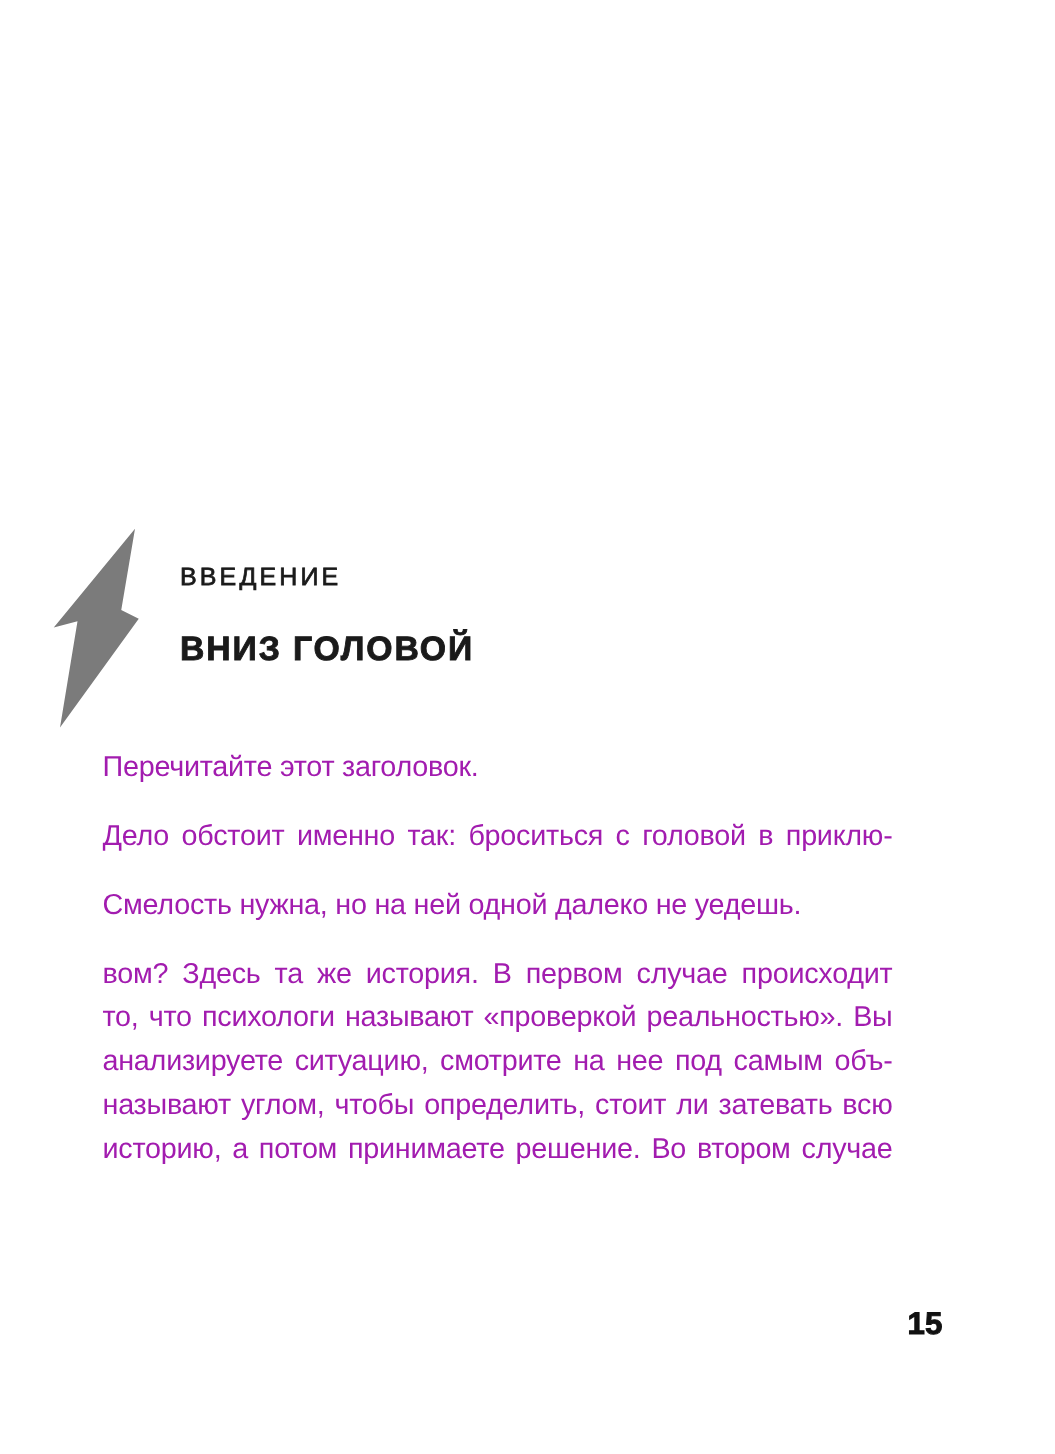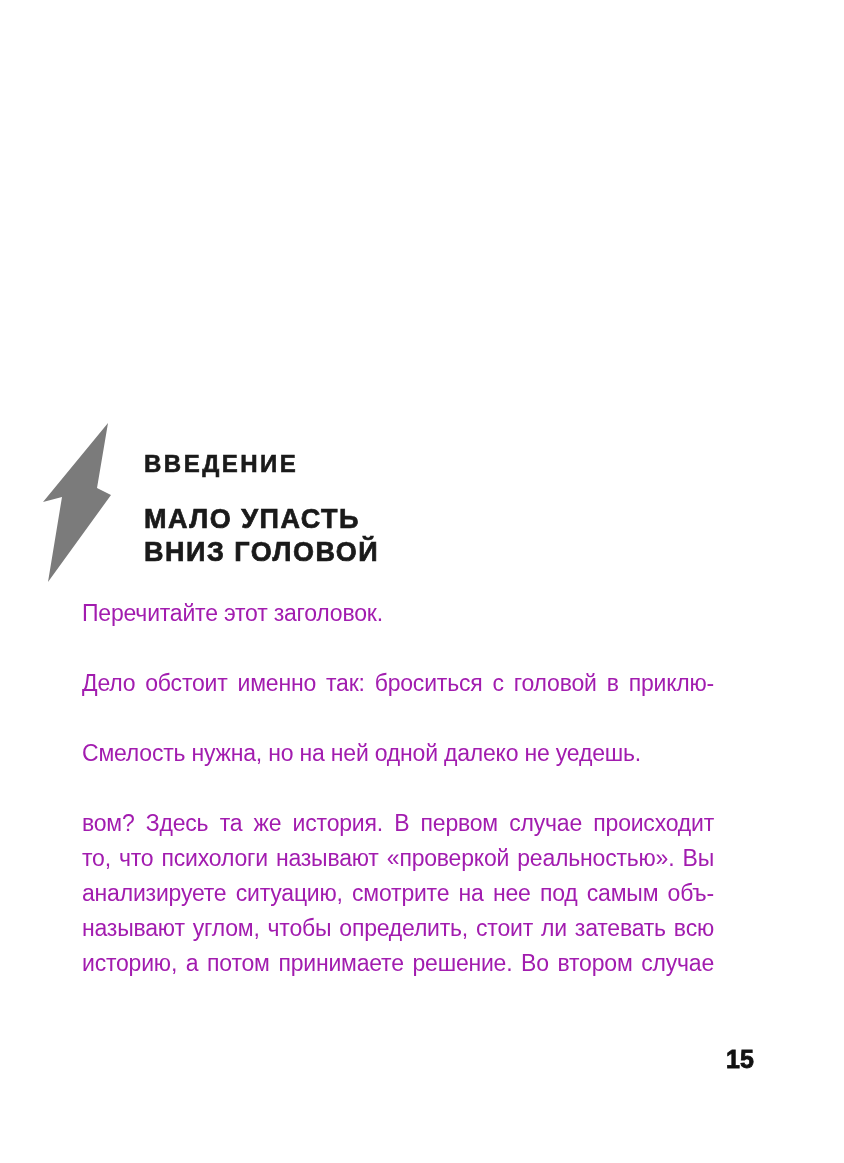--- a/index.html
+++ b/index.html
@@ -20,22 +20,22 @@
     position: absolute;
     left: 40px;
     top: 415px;
     width: 80px;
     height: 170px;
   }
   .kicker {
     position: absolute;
     left: 144px;
     top: 452px;
-    font-size: 24px;
-    font-weight: 700;
+    font-size: 20px;
+    font-weight: 400;
     letter-spacing: 2.5px;
     line-height: 1;
     -webkit-text-stroke: 0.6px currentColor;
     white-space: nowrap;
   }
   .title {
     position: absolute;
     left: 144px;
     top: 503px;
     font-size: 27px;
@@ -49,21 +49,21 @@
     position: absolute;
     left: 82px;
     top: 596px;
     width: 632px;
     font-size: 23px;
     letter-spacing: -0.2px;
     line-height: 35px;
     color: #a21caf;
   }
   .paragraph { margin: 0; }
-  .paragraph + .paragraph { margin-top: 35px; }
+  .paragraph + .paragraph { margin-top: 20px; }
   .line {
     height: 35px;
     overflow: hidden;
     text-align: left;
   }
   .line.just {
     text-align: justify;
     text-align-last: justify;
   }
   .pagenum {
@@ -83,21 +83,20 @@
 
 <div class="page">
 
   <svg class="bolt" viewBox="0 0 80 170" aria-hidden="true">
     <polygon points="68,8 3,87 22,82 8,167 71,80 57,73" fill="#7b7b7b"></polygon>
   </svg>
 
   <div class="kicker">ВВЕДЕНИЕ</div>
 
   <div class="title">
-    <div>МАЛО УПАСТЬ</div>
     <div>ВНИЗ ГОЛОВОЙ</div>
   </div>
 
   <div class="body-text" id="body-text">
       <div class="paragraph">
         <div class="line">Перечитайте этот заголовок.</div>
       </div>
       <div class="paragraph">
         <div class="line just">Дело обстоит именно так: броситься с головой в приклю-</div>
       </div>

